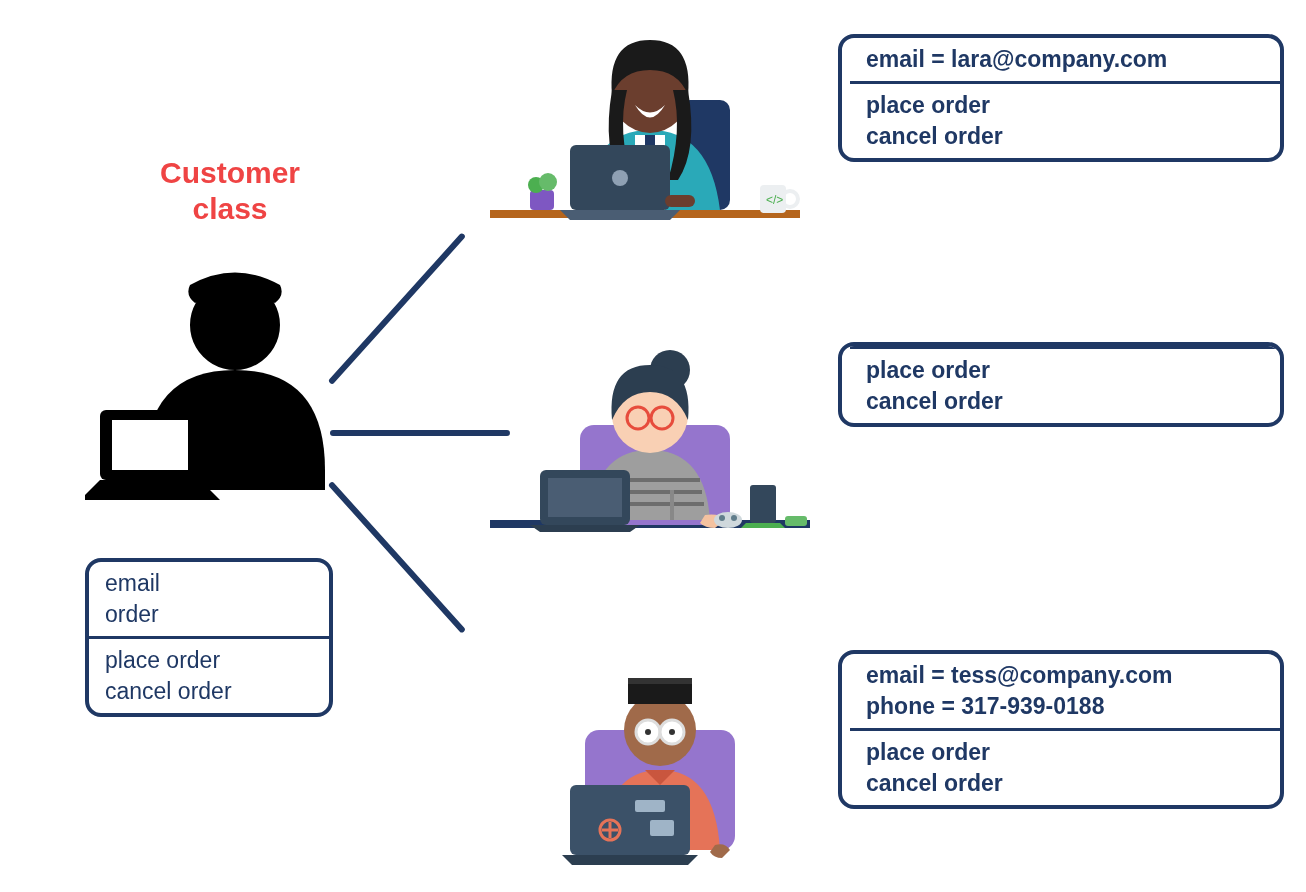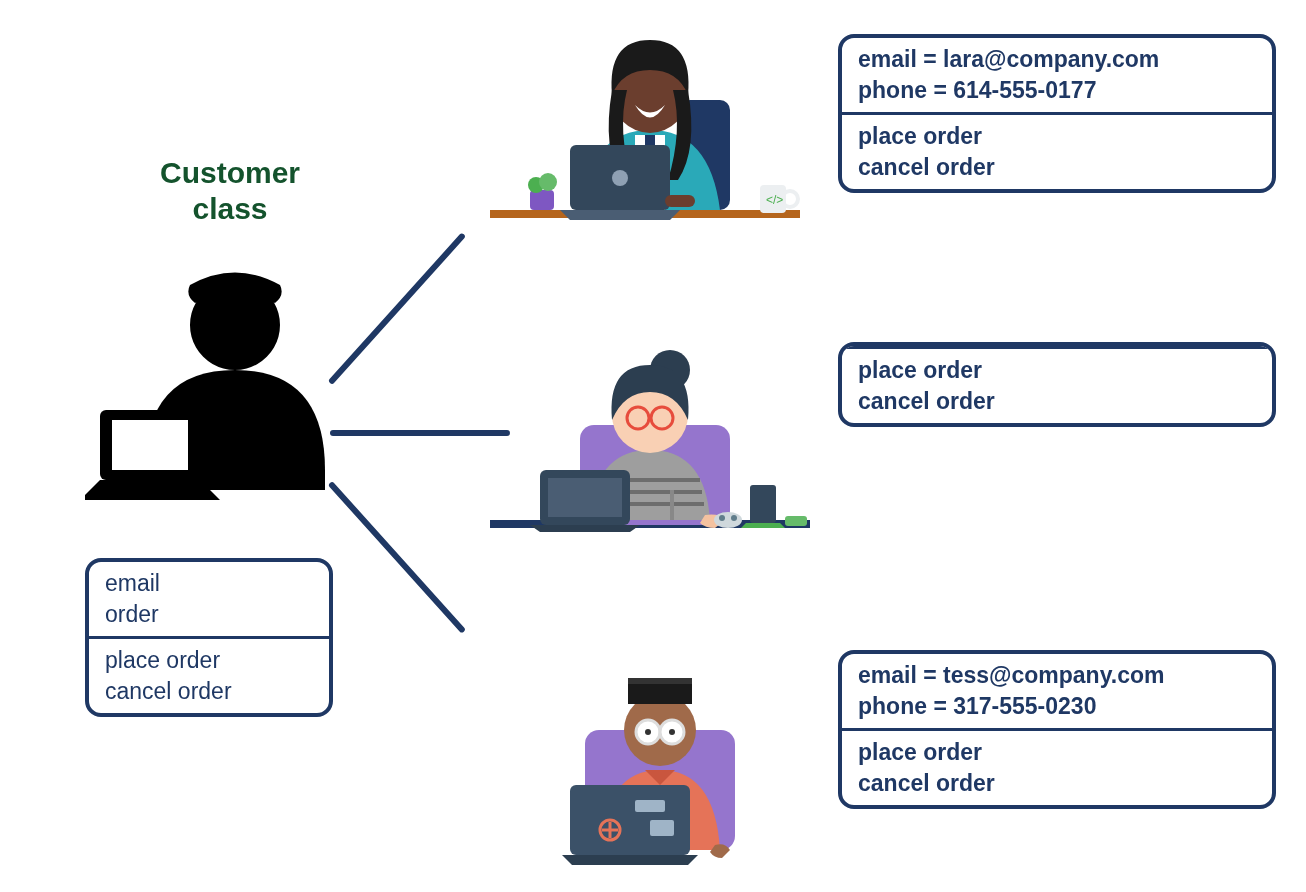--- a/index.html
+++ b/index.html
@@ -1,23 +1,23 @@
 <!DOCTYPE html>
 <html><head>
 <meta charset="utf-8">
 <style>
   html,body{margin:0;padding:0;width:1306px;height:892px;background:#fff;font-family:"Segoe UI",Arial,sans-serif;color:#1f3864;}
   .stage{position:relative;width:1306px;height:892px;}
-  .title{position:absolute;left:120px;top:155px;width:220px;text-align:center;font-weight:700;font-size:30px;color:#14532d;line-height:1.2;}
+  .title{position:absolute;left:120px;top:155px;width:220px;text-align:center;font-weight:700;font-size:30px;color:#ef4444;line-height:1.2;}
   .class-icon{position:absolute;left:85px;top:260px;}
   .box{position:absolute;border:4px solid #1f3864;border-radius:16px;background:#fff;font-size:23px;color:#1f3864;overflow:hidden;}
   .box .sect{padding:6px 16px;line-height:1.35;}
   .box .divider{border-top:3px solid #1f3864;width:100%;}
   .class-box{left:85px;top:542px;width:240px;margin-top:16px;}
-  .inst-box{left:838px;width:430px;}
+  .inst-box{left:838px;width:430px;padding-left:8px;}
   .inst-box .sect{font-weight:700;font-size:23px;}
   .inst-box .sect.methods{font-weight:700;}
   .inst1{top:34px;}
   .inst2{top:342px;}
   .inst3{top:650px;}
   .connector{position:absolute;background:#1f3864;height:6px;transform-origin:left center;border-radius:3px;}
   .avatar{position:absolute;}
 </style>
 </head>
 <body>
@@ -169,41 +169,40 @@
       <line x1="102" y1="210" x2="118" y2="210" stroke="#e57358" stroke-width="3"></line>
       <line x1="110" y1="202" x2="110" y2="218" stroke="#e57358" stroke-width="3"></line>
       <rect x="135" y="180" width="30" height="12" rx="2" fill="#9fb4c7"></rect>
       <rect x="150" y="200" width="24" height="16" rx="2" fill="#9fb4c7"></rect>
     </svg>
   </div>
 
   <div class="box inst-box inst1">
     <div class="sect">
       <div>email = lara@company.com</div>
-      <div>phone = 614-555-0177</div>
     </div>
     <div class="divider"></div>
     <div class="sect methods">
       <div>place order</div>
       <div>cancel order</div>
     </div>
   </div>
 
   <div class="box inst-box inst2">
     <div class="divider"></div>
     <div class="sect methods">
       <div>place order</div>
       <div>cancel order</div>
     </div>
   </div>
 
   <div class="box inst-box inst3">
     <div class="sect">
       <div>email = tess@company.com</div>
-      <div>phone = 317-555-0230</div>
+      <div>phone = 317-939-0188</div>
     </div>
     <div class="divider"></div>
     <div class="sect methods">
       <div>place order</div>
       <div>cancel order</div>
     </div>
   </div>
 
 </div>
 

